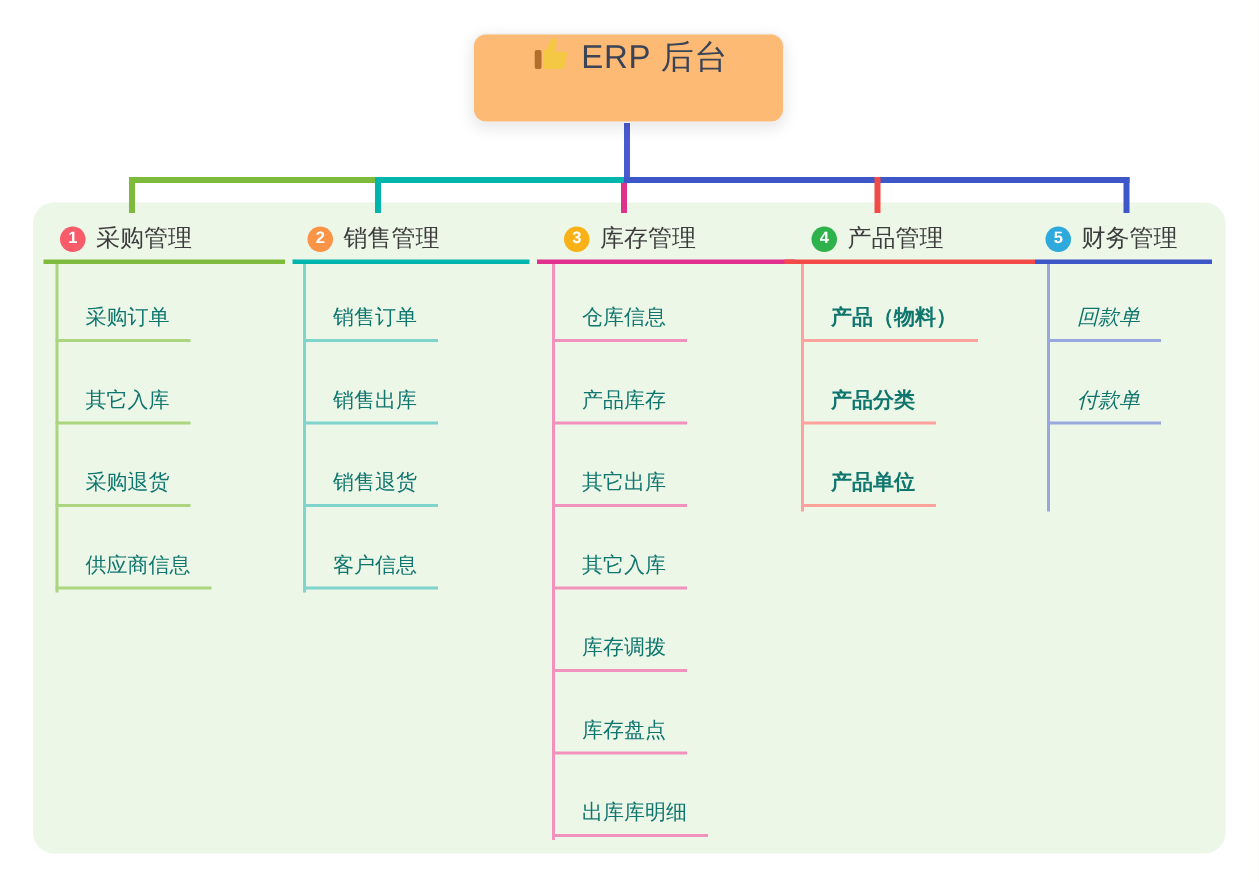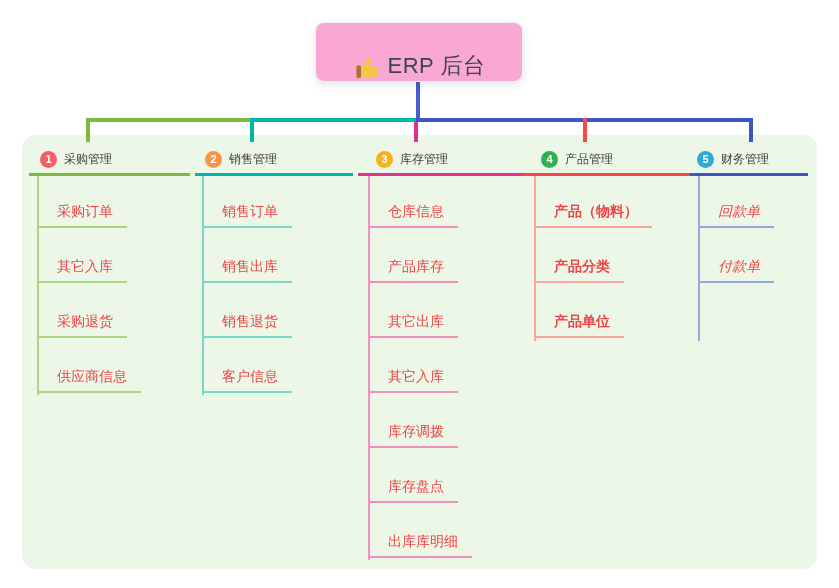--- a/index.html
+++ b/index.html
@@ -4,64 +4,64 @@
 <style>
   html,body{margin:0;padding:0;background:#ffffff;}
   #stage{position:relative;width:839px;height:588px;background:#ffffff;overflow:hidden;
          font-family:"Liberation Sans","DejaVu Sans",sans-serif;}
 
   
   .panel{position:absolute;left:22px;top:135px;width:795px;height:434px;
          background:#ecf7e8;border-radius:14px;}
 
   
-  .root-card{position:absolute;left:315px;top:22px;width:208px;height:60px;background:#f9a8d4;
+  .root-card{position:absolute;left:315px;top:22px;width:208px;height:60px;background:#fdba74;
              border-radius:9px;border:1px solid #f1f1f1;box-shadow:0 3px 10px rgba(0,0,0,.10);
-             display:flex;align-items:flex-end;justify-content:center;gap:9px;box-sizing:border-box;}
+             display:flex;align-items:flex-start;justify-content:center;gap:9px;box-sizing:border-box;}
   .root-card .label{font-size:22px;color:#3a4456;letter-spacing:.5px;}
 
   
   .line{position:absolute;}
   .root-vline{left:416px;top:81px;width:4px;height:40px;background:#4a5bd0;}
   .bus{top:118px;height:4px;}
   .bus-green{left:86px;width:168px;background:#7eba3c;}
   .bus-teal{left:252px;width:166px;background:#00b5ab;}
   .bus-blue{left:416px;width:337px;background:#3d57c8;}
   .stub{top:118px;width:4px;height:24px;}
   .stub-green{left:86px;background:#7eba3c;}
   .stub-teal{left:250px;background:#00b5ab;}
   .stub-magenta{left:414px;top:122px;height:20px;background:#e0328c;}
   .stub-red{left:583px;background:#f24a46;}
   .stub-blue{left:749px;background:#3d57c8;}
 
   
   .btitle{position:absolute;top:147px;height:24px;display:flex;align-items:center;gap:7px;}
   .badge{width:17px;height:17px;border-radius:50%;color:#fff;font-size:11px;font-weight:bold;
          line-height:17px;text-align:center;flex:0 0 auto;}
-  .btitle .tlabel{font-size:12px;color:#3c3c3c;white-space:nowrap;}
+  .btitle .tlabel{font-size:16px;color:#3c3c3c;white-space:nowrap;}
   .t1{left:40px;} .t2{left:205px;} .t3{left:376px;} .t4{left:541px;} .t5{left:697px;}
   .bg1{background:#f85b69;} .bg2{background:#fb9447;} .bg3{background:#f8b117;}
   .bg4{background:#2eb34c;} .bg5{background:#2ea9dc;}
 
   .underline{position:absolute;top:173px;height:3px;}
   .u1{left:29px;width:161px;background:#7eba3c;}
   .u2{left:195px;width:158px;background:#00b5ab;}
   .u3{left:358px;width:172px;background:#e0328c;}
   .u4{left:523px;width:167px;background:#f24a46;}
   .u5{left:690px;width:118px;background:#3d57c8;}
 
   .vline{position:absolute;top:176px;width:2px;}
   .v1{left:37px;height:219px;background:#abd57e;}
   .v2{left:202px;height:219px;background:#7fd4cc;}
   .v3{left:368px;height:384px;background:#f391be;}
   .v4{left:534px;height:165px;background:#ffa29c;}
   .v5{left:698px;height:165px;background:#98a7dd;}
 
   
-  .child{position:absolute;font-size:14px;color:#ef4444;white-space:nowrap;
+  .child{position:absolute;font-size:14px;color:#0f766e;white-space:nowrap;
          padding:0 14px 7px 20px;border-bottom:2px solid #ccc;line-height:16px;}
   .c1{left:37px;border-color:#abd57e;}
   .c2{left:202px;border-color:#7fd4cc;}
   .c3{left:368px;border-color:#f391be;}
   .c4{left:534px;border-color:#ffa29c;font-weight:bold;}
   .c5{left:698px;border-color:#98a7dd;font-style:italic;}
   .r0{top:203px;} .r1{top:258px;} .r2{top:313px;} .r3{top:368px;}
   .r4{top:423px;} .r5{top:478px;} .r6{top:533px;}
 </style>
 </head>

